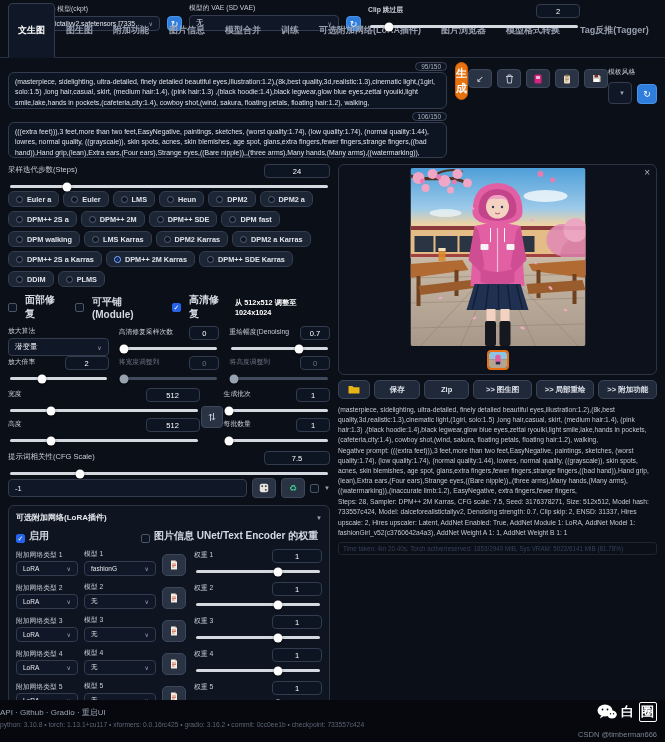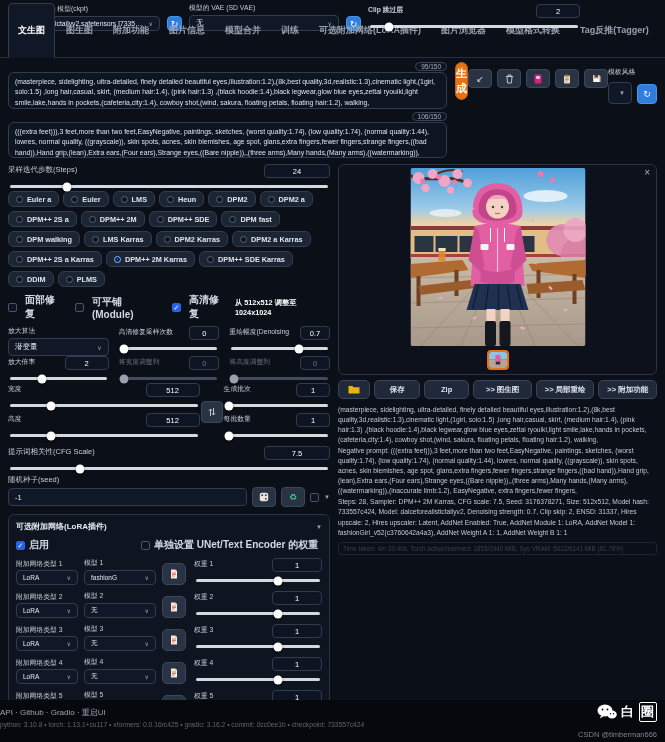--- a/index.html
+++ b/index.html
@@ -39,21 +39,21 @@
   #styles-row{display:flex;align-items:flex-end;gap:5px;margin-top:5px}
   
   #bottom-row{display:flex;gap:8px;margin-top:6px}
   #settings-col{width:322px}
   .srow{display:flex;justify-content:space-between;align-items:center}
   .pill{display:inline-flex;align-items:center;gap:4px;background:#1c2533;border:1px solid #333d50;border-radius:6px;padding:2.5px 7px;font-size:7.3px;font-weight:bold;color:#dfe4ec;cursor:pointer;white-space:nowrap}
   .radio{width:7px;height:7px;border-radius:50%;border:1px solid #57617a;background:#0d1422;flex:none}
   .pill.selected .radio{background:#2563eb;border-color:#7ab0ff;box-shadow:inset 0 0 0 1.5px #0d1422}
   #sampler-wrap{display:flex;flex-wrap:wrap;gap:4px;margin-top:3px}
   .grid3{display:grid;grid-template-columns:1fr 1fr 1fr;gap:0 10px;margin-top:5px}
-  .wh-grid{display:flex;gap:1px;align-items:center}
+  .wh-grid{display:flex;gap:1px;margin-top:5px;align-items:center}
   .lora-panel{margin-top:7px;background:#0e1521;border:1px solid #2b3445;border-radius:6px;padding:6px 7px}
   .lora-row{display:grid;grid-template-columns:62px 72px 26px 1fr;gap:6px;align-items:end;margin-top:6px}
   .doc-btn{width:24px;height:22px;border-radius:5px;background:#2a3344;border:1px solid #3c475c;display:flex;align-items:center;justify-content:center;cursor:pointer}
   #refresh-models{margin-top:8px;width:100%;height:20px;background:#222b3b;border:1px solid #39445a;border-radius:5px;color:#e3e7ee;font-weight:bold;font-size:8.5px;cursor:pointer}
   
   #gallery-col{flex:1;display:flex;flex-direction:column}
   #gallery-panel{position:relative;border:1px solid #2b3445;border-radius:6px;background:#0c111c;height:211px;padding:4px}
   #out-image{position:absolute;left:50%;top:3px;transform:translateX(-50%);width:175px;height:178px;border-radius:2px;overflow:hidden}
   #thumb{position:absolute;left:50%;top:185px;transform:translateX(-50%);width:22px;height:20px;border:2px solid #e8720f;border-radius:4px;overflow:hidden;cursor:pointer}
   #thumb svg{width:100%;height:100%}
@@ -380,21 +380,20 @@
       </div>
 
       <div class="srow" style="margin-top:6px">
         <div class="lbl" style="font-size:7.5px">提示词相关性(CFG Scale)</div>
         <div class="valbox" style="min-width:66px">7.5</div>
       </div>
       <div class="slider">
           <div class="thumb" style="left:22%"></div>
         </div>
 
-      <div class="lbl" style="font-size:7.5px;margin-top:5px">随机种子(seed)</div>
       <div style="display:flex;gap:5px;align-items:center">
         <div class="dd" style="flex:1;min-height:18px;justify-content:flex-start">-1</div>
         <div class="tool-btn" style="width:24px;height:20px">
           <svg width="10" height="10" viewBox="0 0 10 10">
               <rect x="0.8" y="0.8" width="8.4" height="8.4" rx="2" fill="#e8e4e0"></rect>
               <circle cx="3.2" cy="3.2" r="0.9" fill="#333"></circle>
               <circle cx="6.8" cy="6.8" r="0.9" fill="#333"></circle>
               <circle cx="6.8" cy="3.2" r="0.9" fill="#333"></circle>
             </svg>
         </div>
@@ -403,25 +402,25 @@
           </div>
         <span class="cb"></span>
         <span style="color:#9aa3b2;font-size:6px">▼</span>
       </div>
 
       <div class="lora-panel">
         <div class="srow">
           <div style="font-size:8px;font-weight:bold;color:#e7eaf0">可选附加网络(LoRA插件)</div>
           <span style="color:#9aa3b2;font-size:6px">▼</span>
         </div>
-        <div style="display:flex;align-items:center;margin-top:6px">
+        <div style="display:flex;align-items:flex-end;margin-top:6px">
           <span class="cb on">✓</span>
           <span class="cbl">启用</span>
           <span class="cb" style="margin-left:92px"></span>
-          <span class="cbl">单独设置 UNet/Text Encoder 的权重</span>
+          <span class="cbl">图片信息 UNet/Text Encoder 的权重</span>
         </div>
         <div>
 
         <div class="lora-row">
               <div>
                 <div class="lbl" style="white-space:normal;line-height:1.25">附加网络类型 1</div>
                 <div class="dd" style="min-height:15px;font-size:6.5px">
                   <span>LoRA</span>
                   <span class="chev">∨</span>
                 </div>

